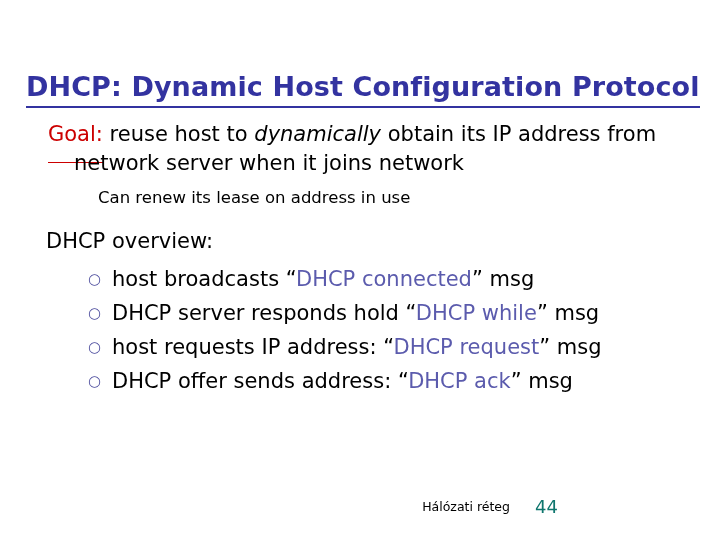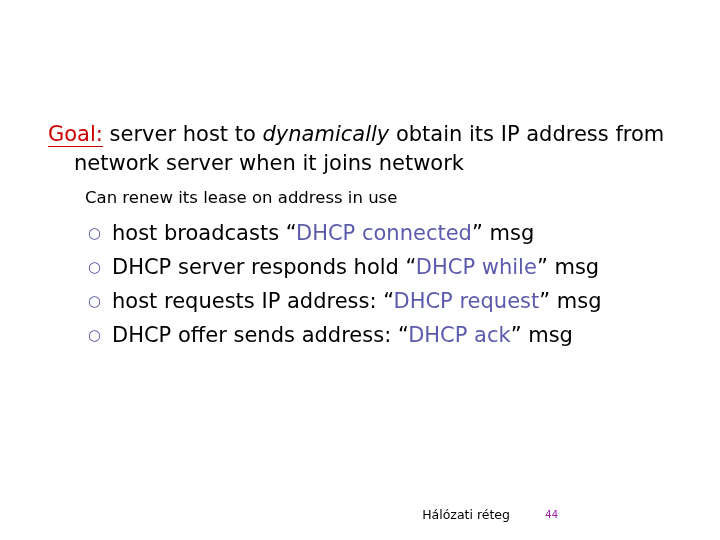--- a/index.html
+++ b/index.html
@@ -61,32 +61,32 @@
     text-indent: 0;
   }
   .lvl1 .hang {
     display: block;
     padding-left: 26px;
     text-indent: -26px;
   }
   .goal-label {
     color: #cc0000;
     border-bottom: 1.6px solid #cc0000;
-    padding-bottom: 0px;
+    padding-bottom: 16px;
     text-align: center;
   }
   .ital {
     font-style: italic;
     margin-top: 16px;
   }
 
   
   .lvl2 {
     position: relative;
-    margin: 3px;
+    margin: 16px;
     padding-left: 82px;
     padding-right: 16px;
     font-size: 16.5px;
     line-height: 24px;
     color: #000000;
   }
   .lvl2 .hang {
     display: block;
     padding-left: 24px;
     text-indent: -24px;
@@ -133,59 +133,63 @@
   .sp-subs   { margin-top: 8px; }
   .sp-sub2   { margin-top: 6px; }
   .sp-sub3   { margin-top: 6px; }
   .sp-ov     { margin-top: 16px; }
   .sp-list   { margin-top: 6px; }
 
   
   .footer {
     position: absolute;
     left: 0;
-    bottom: 14px;
+    bottom: 22px;
     width: 588px;
     height: 20px;
     text-decoration: underline;
   }
   .footer-text {
     position: absolute;
     right: 78px;
     top: 0;
     font-size: 12.5px;
     line-height: 18px;
     color: #000000;
     white-space: nowrap;
   }
   .footer-page {
     position: absolute;
     right: 30px;
     top: 0;
-    font-size: 10px;
+    font-size: 18px;
     line-height: 18px;
-    color: #a21caf;
+    color: #0f766e;
   }
 </style>
 </head>
 <body>
 
 <div class="slide">
 
+  <h1 class="slide-title">
+    <span class="title-text">DHCP: Dynamic Host Configuration Protocol</span>
+  </h1>
 
   <div class="body-area">
 
     <p class="lvl1 sp-goal">
-      <span class="hang"><span class="goal-label">Goal:</span><span> server host to </span><span class="ital">dynamically</span><span> obtain its IP address from network server when it joins network</span></span>
+      <span class="hang"><span class="goal-label">Goal:</span><span> reuse host to </span><span class="ital">dynamically</span><span> obtain its IP address from network server when it joins network</span></span>
     </p>
 
     <p class="lvl2 sp-subs">
       <span class="hang">Can renew its lease on address in use</span>
     </p>
 
+    <p class="overview-head sp-ov">DHCP overview:</p>
 
     <ul class="bullet-list sp-list">
       <li class="bullet-item">
         <span class="bullet-mark">○</span>
         <span>host broadcasts “</span><span class="msgname">DHCP connected</span><span>” msg</span>
       </li>
       <li class="bullet-item">
         <span class="bullet-mark">○</span>
         <span>DHCP server responds hold “</span><span class="msgname">DHCP while</span><span>” msg</span>
       </li>

